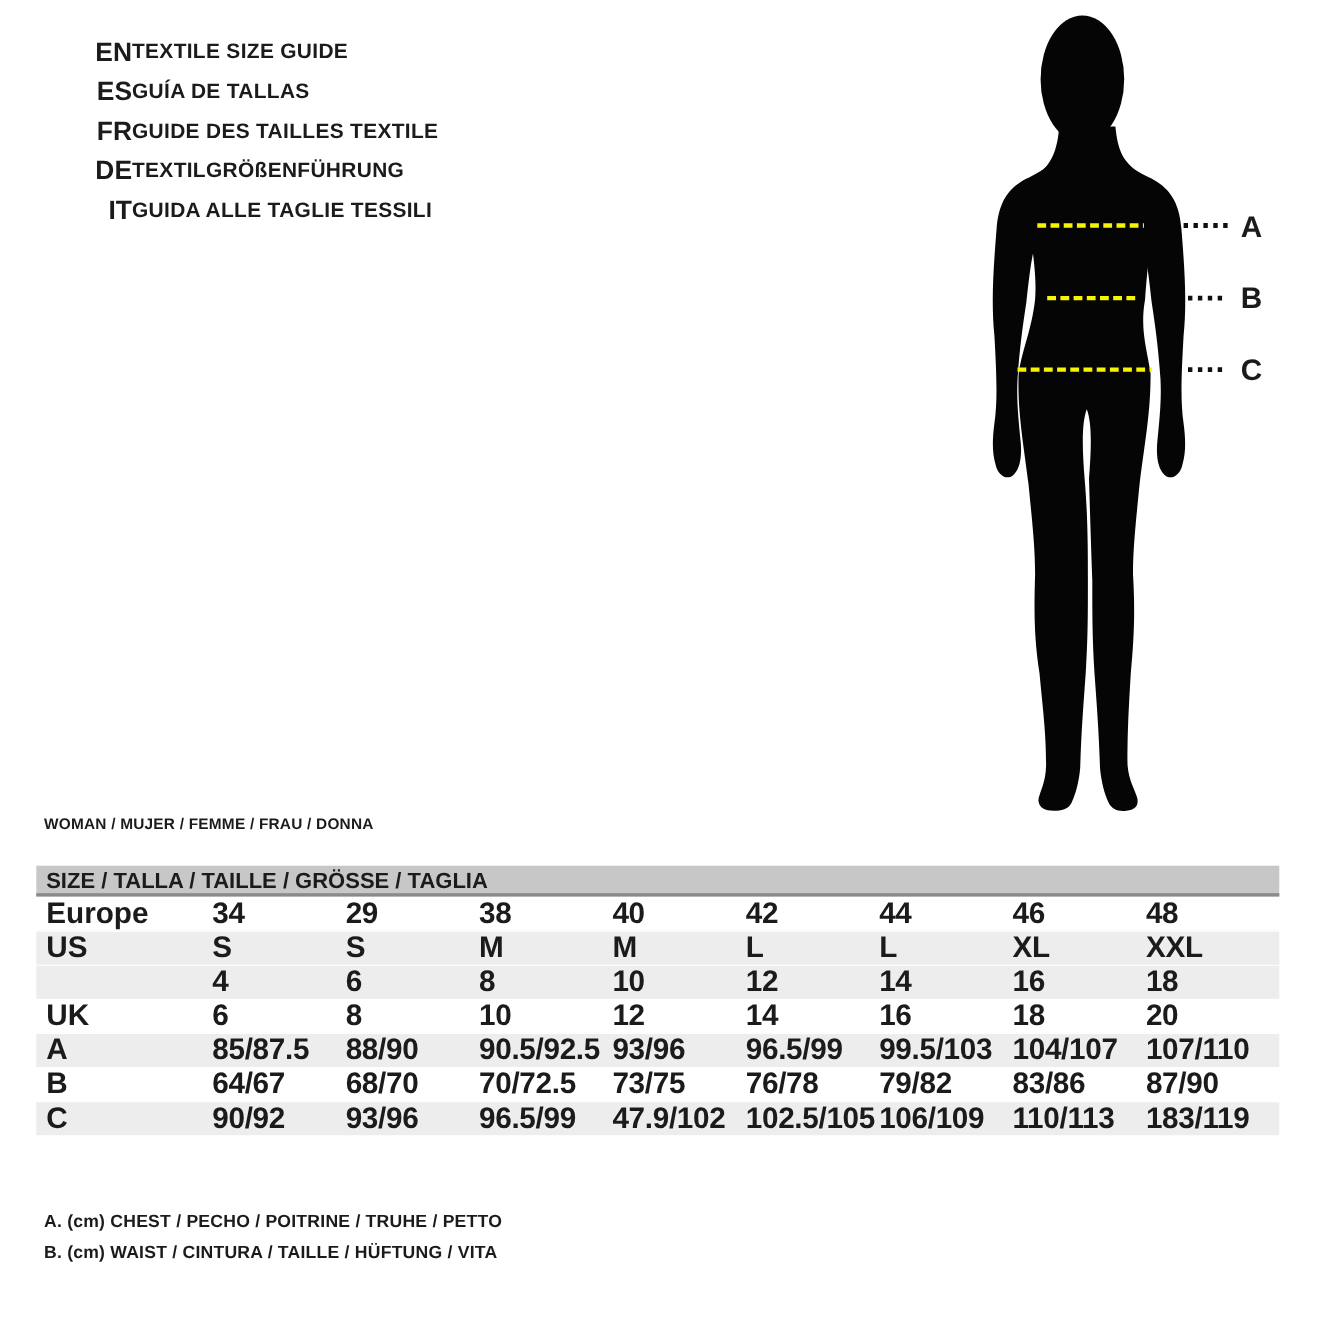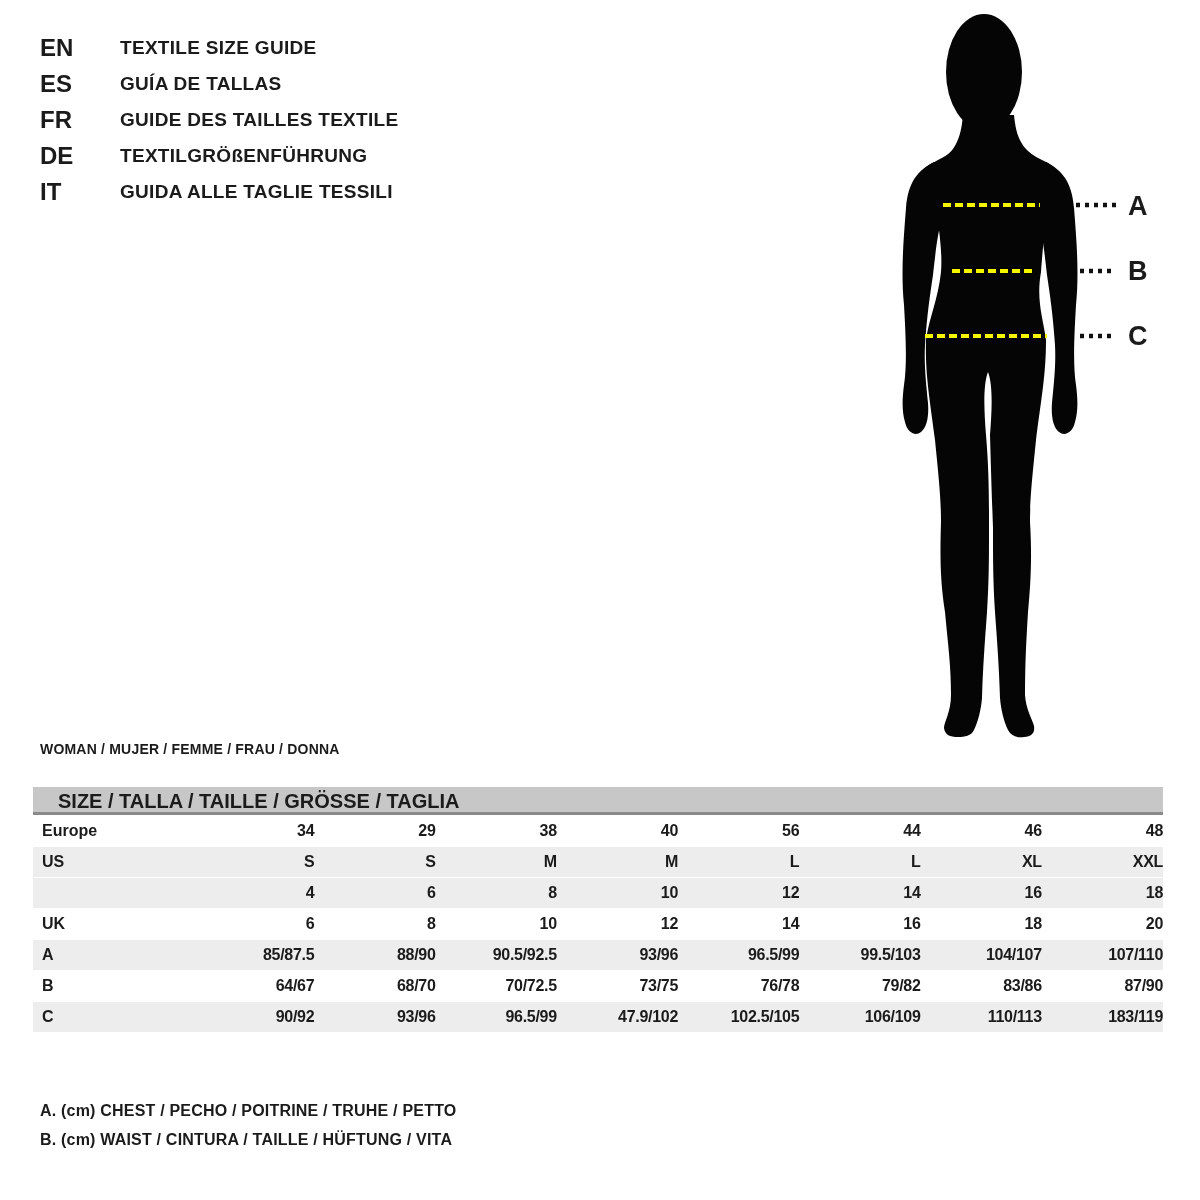--- a/index.html
+++ b/index.html
@@ -2,45 +2,45 @@
 <html style="--silhouette-color: #050505; --accent-yellow: #f5f500; --leader-color: #101010; --table-header-bg: #c7c7c7; --table-header-border: #8a8a8a; --table-stripe-bg: #ededed;"><head>
 <meta charset="utf-8">
 <style>
   html,body { margin:0; padding:0; background:#ffffff; }
   .canvas {
     position:relative; width:1200px; height:1200px; background:#ffffff;
     font-family:"Liberation Sans", sans-serif; color:#1b1b1b; overflow:hidden;
   }
   
   .lang-block { position:absolute; left:40px; top:30px; }
-  .lang-row { display:flex; height:36px; align-items:center; }
+  .lang-row { display:flex; height:36px; align-items:center;text-align:right; }
   .lang-code { width:80px; font-size:24px; font-weight:bold; }
   .lang-label { font-size:19px; font-weight:bold; letter-spacing:0.3px; white-space:nowrap; }
 
   
   .figure { position:absolute; left:890px; top:0; width:260px; height:750px; }
   .sil { fill: var(--silhouette-color, #050505); }
   .yline { stroke: var(--accent-yellow, #f5f500); stroke-width:4; fill:none; stroke-dasharray:8 4; }
   .leader { stroke: var(--leader-color, #101010); stroke-width:4.5; fill:none; stroke-dasharray:4 5; }
   .measure-label { position:absolute; left:1128px; font-size:27px; font-weight:bold; line-height:28px; }
 
   
   .section-heading { position:absolute; left:40px; top:741px; font-size:14px; font-weight:bold; letter-spacing:0.2px; }
 
   
   .size-table { position:absolute; left:33px; top:787px; width:1130px; }
   .thead {
     height:28px; line-height:29px; background: var(--table-header-bg, #c7c7c7);
     border-bottom:3px solid var(--table-header-border, #8a8a8a);
-    font-size:20px; font-weight:bold; padding-left:25px; box-sizing:border-box;
+    font-size:20px; font-weight:bold; padding-left:9px; box-sizing:border-box;
   }
-  .trow { display:flex; height:31px; align-items:center; font-size:16px; font-weight:bold; }
+  .trow { display:flex; height:31px; align-items:center; font-size:27px; font-weight:bold; }
   .trow.shaded { background: var(--table-stripe-bg, #ededed); box-shadow: inset 0 1px 0 #ffffff; }
   .tlabel { width:160px; padding-left:9px; box-sizing:border-box; }
-  .tcell { flex:1; text-align:right; letter-spacing:-0.3px; }
+  .tcell { flex:1; text-align:left; letter-spacing:-0.3px; }
 
   
   .legend { position:absolute; left:40px; top:1096px; }
   .legend-line { height:29px; line-height:29px; font-size:16px; font-weight:bold; letter-spacing:0.2px; white-space:nowrap; }
 </style>
 </head>
 <body>
 
 <div class="canvas">
 
@@ -151,21 +151,21 @@
 
   <div class="size-table">
     <div class="thead">SIZE / TALLA / TAILLE / GRÖSSE / TAGLIA</div>
     <div>
         <div class="trow">
           <div class="tlabel">Europe</div>
           <div class="tcell">34</div>
           <div class="tcell">29</div>
           <div class="tcell">38</div>
           <div class="tcell">40</div>
-          <div class="tcell">56</div>
+          <div class="tcell">42</div>
           <div class="tcell">44</div>
           <div class="tcell">46</div>
           <div class="tcell">48</div>
         </div>
         <div class="trow shaded">
           <div class="tlabel">US</div>
           <div class="tcell">S</div>
           <div class="tcell">S</div>
           <div class="tcell">M</div>
           <div class="tcell">M</div>

